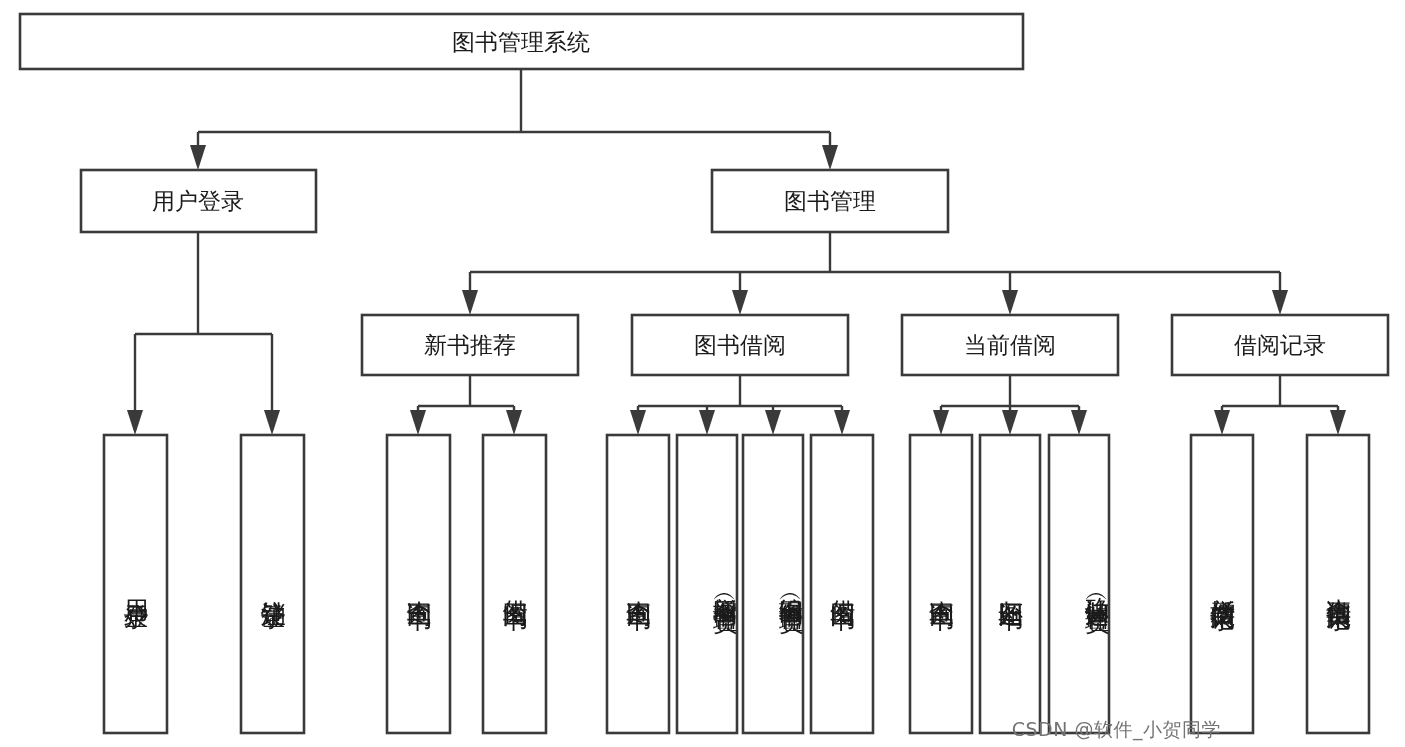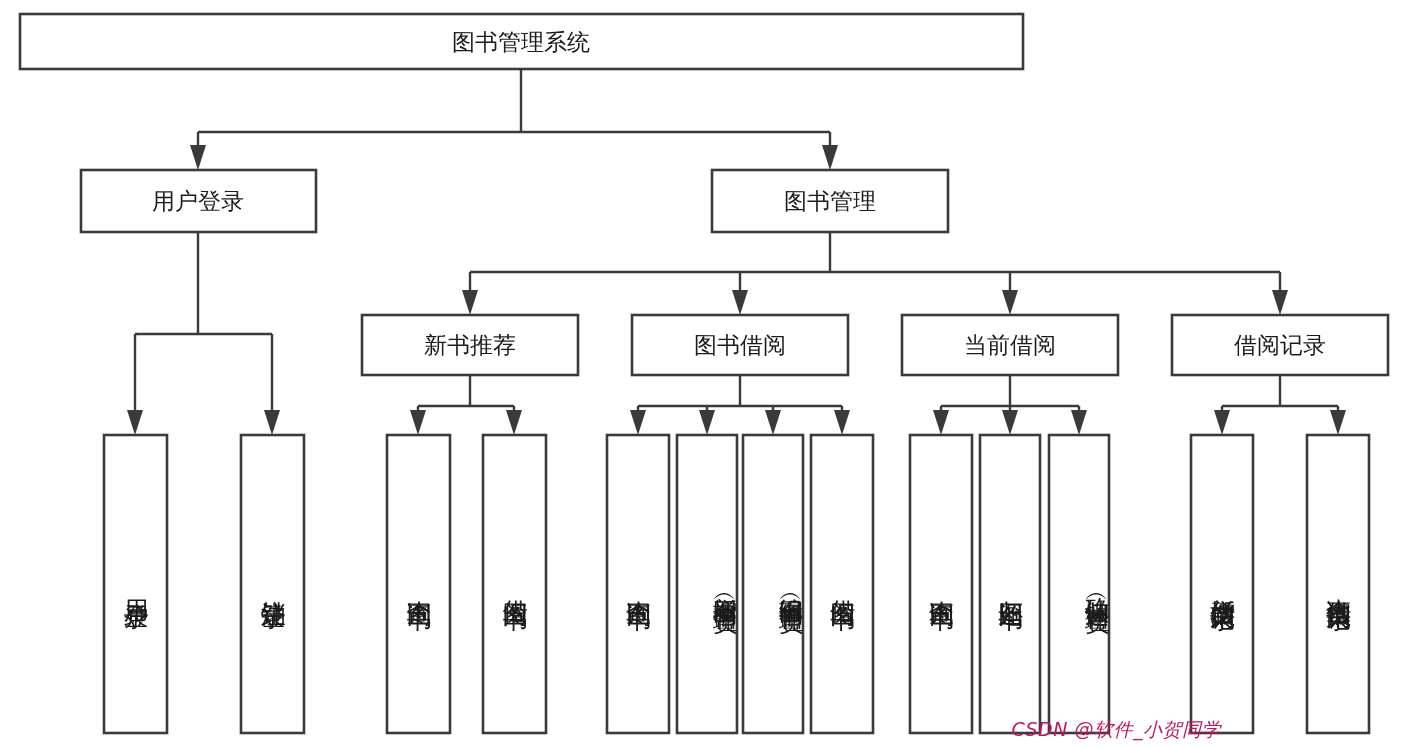--- a/index.html
+++ b/index.html
@@ -67,24 +67,23 @@
     text-align: center;
     white-space: nowrap;
     pointer-events: none;
   }
   .watermark {
     position: absolute;
     right: 8px;
     bottom: 4px;
     font-family: "DejaVu Sans", "Liberation Sans", sans-serif;
     font-size: 19px;
-    color: #be185d;
+    color: #737373;
     letter-spacing: 0.5px;
     white-space: nowrap;
-    font-style: italic;
   }
 </style>
 </head>
 <body>
 
 <div id="diagram-root">
 
   <svg class="canvas" viewBox="0 0 1405 747" xmlns="http://www.w3.org/2000/svg">
 
     <g>

